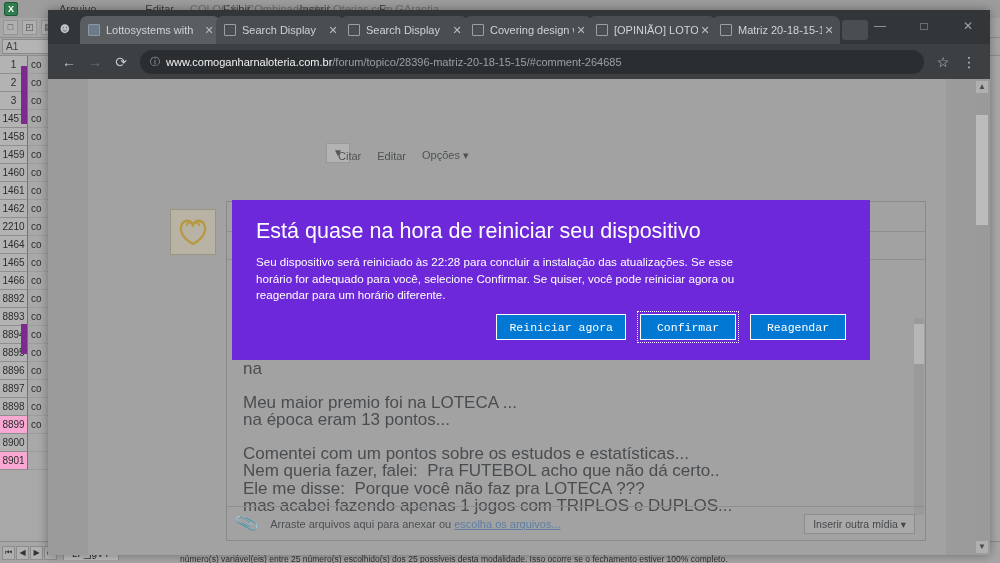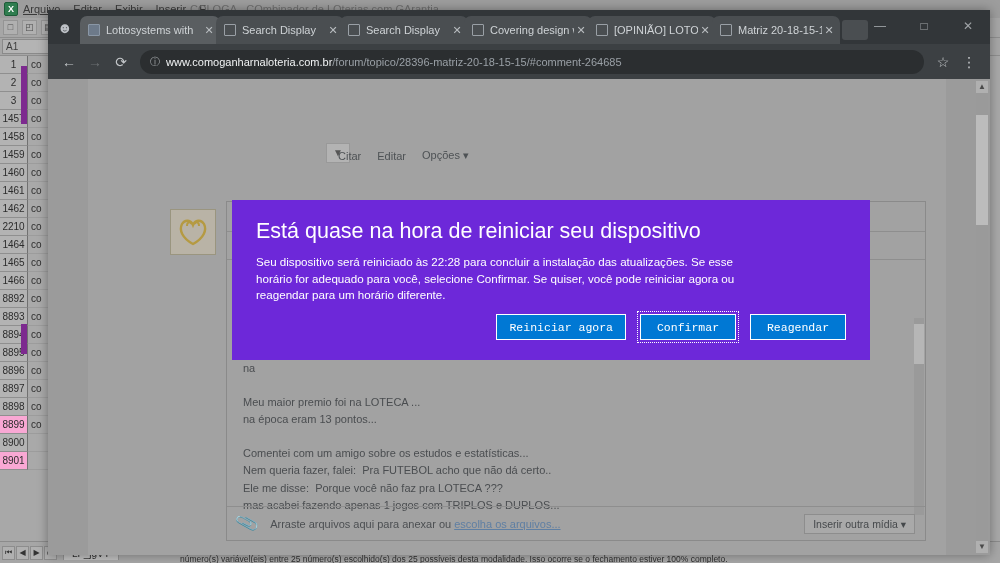--- a/index.html
+++ b/index.html
@@ -17,21 +17,21 @@
   #excel-titlebar {
     position: absolute; left: 0; top: 0; width: 1000px; height: 18px;
     background: #9d9d9d; display: flex; align-items: center;
     font-size: 11px; color: #3a3a3a;
   }
   #excel-appicon {
     width: 14px; height: 14px; margin: 0 5px 0 4px;
     background: #2f7d4f; border: 1px solid #1d5c38; border-radius: 2px;
     color: #fff; font-size: 9px; line-height: 12px; text-align: center; font-weight: bold;
   }
-  .xl-menu { margin-right: 13px; white-space: nowrap; }
+  .xl-menu { margin-right: 13px; white-space: nowrap; margin-left: 36px; }
   .xl-menu u { text-decoration: underline; }
   #excel-doctitle {
     position: absolute; left: 190px; top: 0; height: 18px; line-height: 18px;
     font-size: 11px; color: #6e6e6e; white-space: nowrap; overflow: hidden;
     width: 330px;
   }
   #excel-toolbar {
     position: absolute; left: 0; top: 18px; width: 1000px; height: 20px;
     background: #a6a6a6; border-bottom: 1px solid #8e8e8e;
     display: flex; align-items: center; padding-left: 3px; gap: 4px;
@@ -160,21 +160,21 @@
   #toolbar-row2 { display: flex; align-items: center; height: 28px; padding: 0 6px; gap: 8px;
                   border-bottom: 1px solid #8e8e8e; }
   .tbselect {
     height: 18px; min-width: 48px; background: #9e9e9e; border: 1px solid #8a8a8a;
     font-size: 10px; color: #3e4144; display: flex; align-items: center;
     justify-content: space-between; padding: 0 4px;
   }
   .tbselect.wide { min-width: 70px; }
   #editor-body {
     position: relative; height: 255px; padding: 14px 16px 0 16px;
-    font-size: 11px; color: #4a4d50; line-height: 17.2px; overflow: hidden;
+    font-size: 17px; color: #4a4d50; line-height: 17.2px; overflow: hidden;
   }
   #editor-body p { margin: 0 0 0 0; white-space: pre; }
   #editor-body .blank { height: 17px; }
   #ed-scrollbar { position: absolute; right: 1px; top: 58px; width: 10px; height: 260px; background: #9a9a9a; }
   #ed-thumb { position: absolute; right: 1px; top: 64px; width: 10px; height: 40px; background: #b6b6b6; }
   #attach-row {
     position: absolute; left: 0; bottom: 0; width: 100%; height: 34px;
     border-top: 1px solid #8e8e8e; display: flex; align-items: center; padding: 0 10px;
     font-size: 11px; color: #4c4f52;
   }
@@ -412,21 +412,21 @@
               <p>Ini</p>
               <div class="blank"></div>
               <p>O </p>
               <div class="blank"></div>
               <p>Fu</p>
               <p>na</p>
               <div class="blank"></div>
               <p>Meu maior premio foi na LOTECA ...</p>
               <p>na época eram 13 pontos...</p>
               <div class="blank"></div>
-              <p>Comentei com um amigo sobre os estudos e estatísticas...</p>
+              <p>Comentei com um pontos sobre os estudos e estatísticas...</p>
               <p>Nem queria fazer, falei:  Pra FUTEBOL acho que não dá certo..</p>
               <p>Ele me disse:  Porque você não faz pra LOTECA ???</p>
               <p>mas acabei fazendo apenas 1 jogos com TRIPLOS e DUPLOS...</p>
               <div class="blank"></div>
 
               <div id="ed-scrollbar"></div>
               <div id="ed-thumb"></div>
             </div>
 
             <div id="attach-row">

